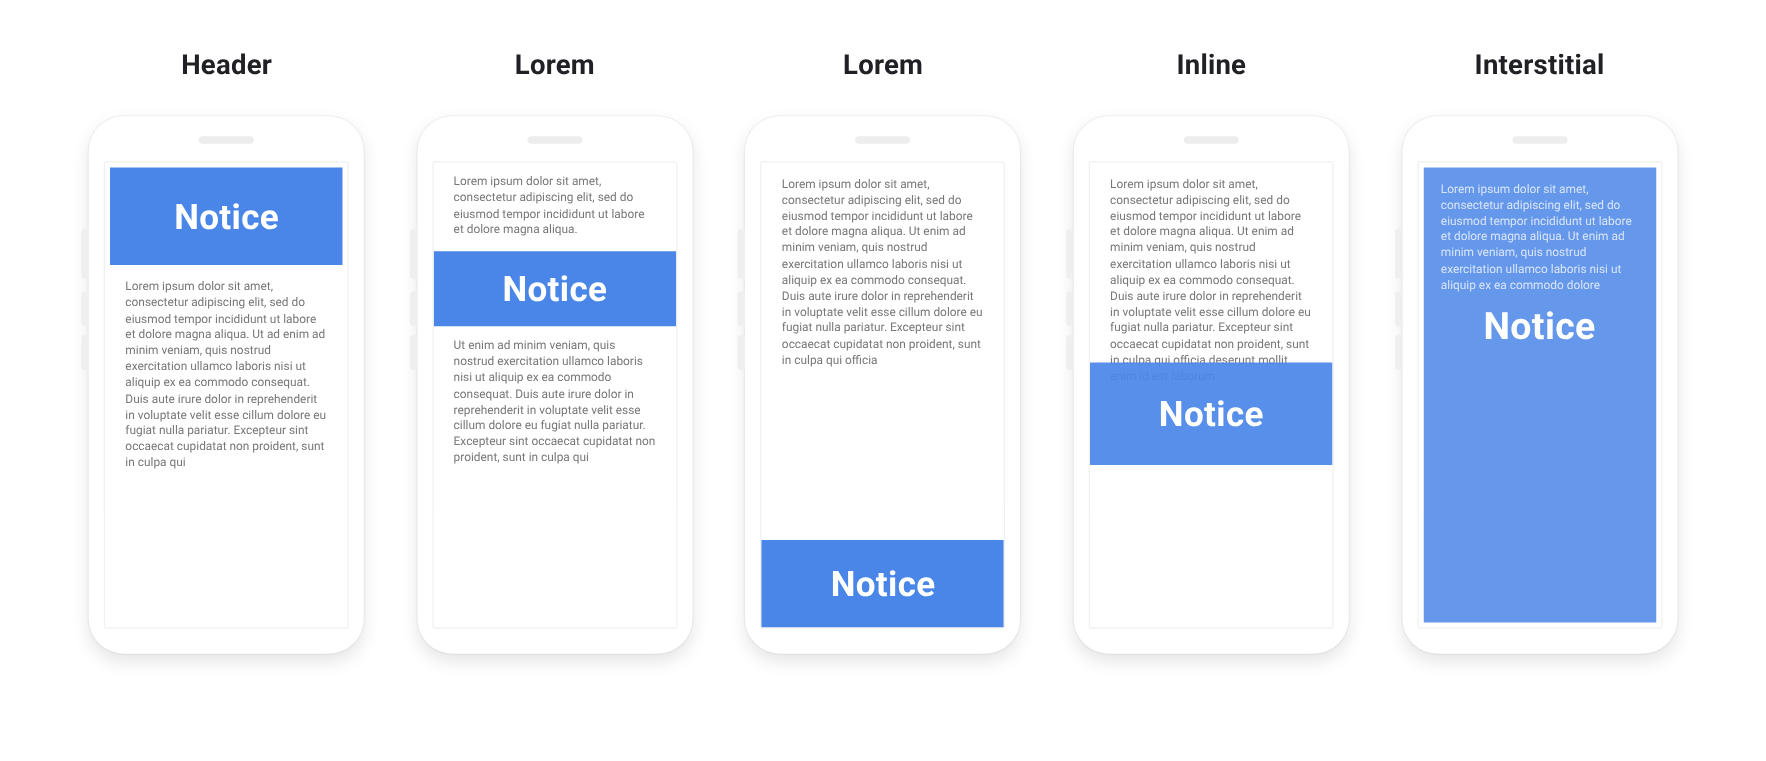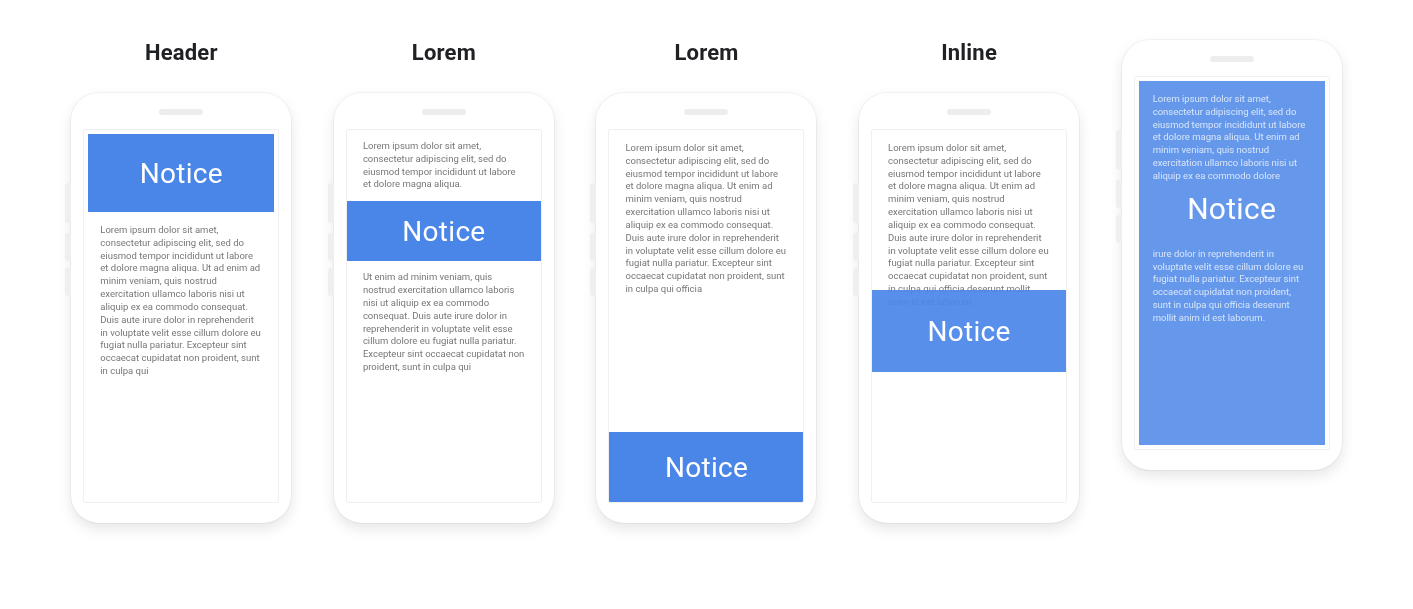--- a/index.html
+++ b/index.html
@@ -68,21 +68,21 @@
     background: #ffffff;
     border: 1px solid #f0f0f0;
     border-radius: 2px;
     position: relative;
     overflow: hidden;
   }
   .notice {
     background: #4a86e8;
     color: #ffffff;
     font-size: 28px;
-    font-weight: 400;
+    font-weight: 700;
     display: flex;
     align-items: center;
     justify-content: center;
     letter-spacing: 0.3px;
   }
   .lorem {
     font-size: 9.5px;
     line-height: 1.35;
     color: #777777;
     padding: 12px 16px;
@@ -179,27 +179,27 @@
       <span class="phone-side b2"></span>
       <span class="phone-side b3"></span>
       <div class="screen modal">
         <div class="lorem">Lorem ipsum dolor sit amet, consectetur adipiscing elit, sed do eiusmod tempor incididunt ut labore et dolore magna aliqua. Ut enim ad minim veniam, quis nostrud exercitation ullamco laboris nisi ut aliquip ex ea commodo consequat. Duis aute irure dolor in reprehenderit in voluptate velit esse cillum dolore eu fugiat nulla pariatur. Excepteur sint occaecat cupidatat non proident, sunt in culpa qui officia deserunt mollit anim id est laborum.</div>
         <div class="notice">Notice</div>
       </div>
     </div>
   </div>
 
   <div class="example">
+    <div class="example-title">Interstitial</div>
     <div class="phone">
       <span class="phone-side"></span>
       <span class="phone-side b2"></span>
       <span class="phone-side b3"></span>
       <div class="screen interstitial">
         <div class="overlay">
           <div class="lorem">Lorem ipsum dolor sit amet, consectetur adipiscing elit, sed do eiusmod tempor incididunt ut labore et dolore magna aliqua. Ut enim ad minim veniam, quis nostrud exercitation ullamco laboris nisi ut aliquip ex ea commodo dolore</div>
           <div class="notice">Notice</div>
-          <div class="lorem">irure dolor in reprehenderit in voluptate velit esse cillum dolore eu fugiat nulla pariatur. Excepteur sint occaecat cupidatat non proident, sunt in culpa qui officia deserunt mollit anim id est laborum.</div>
         </div>
       </div>
     </div>
   </div>
 
 </div>
 
 </body></html>

